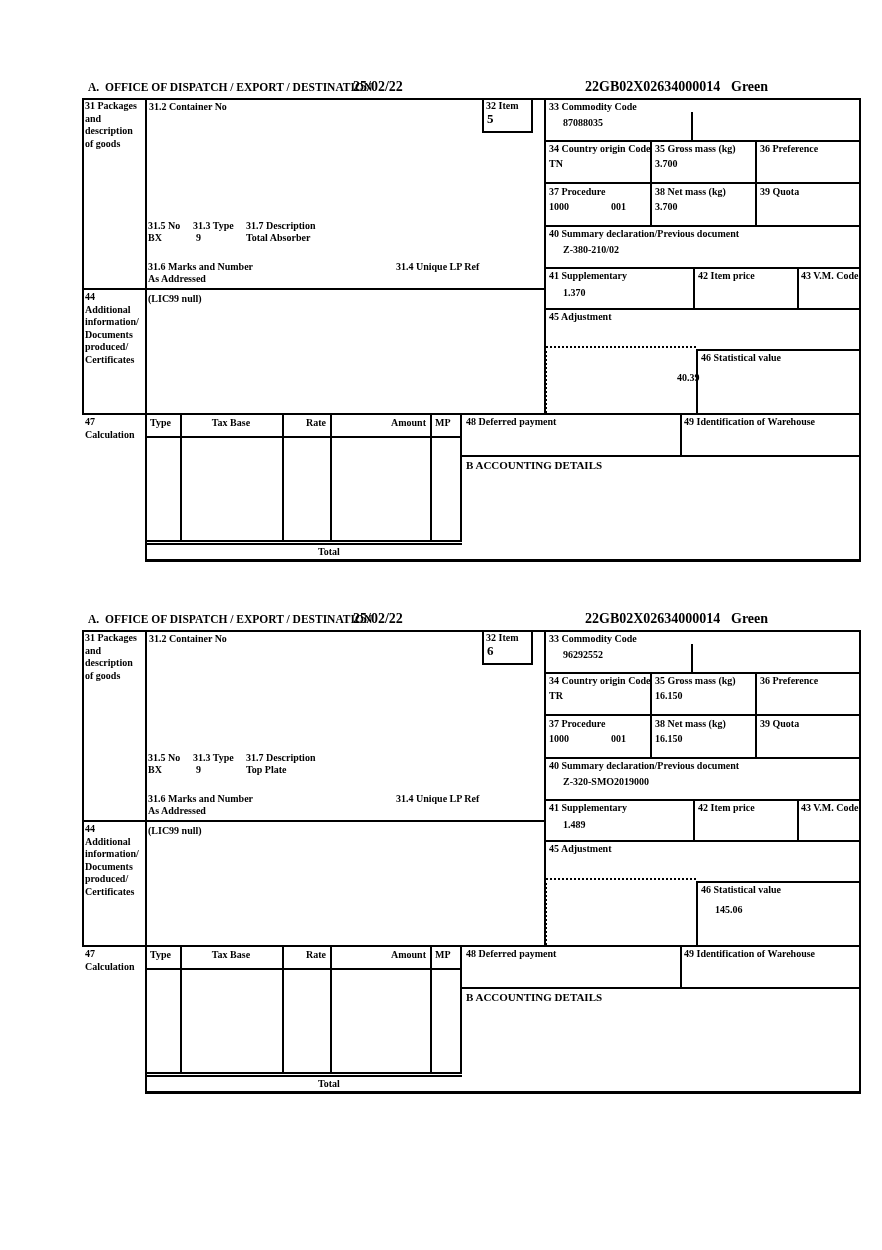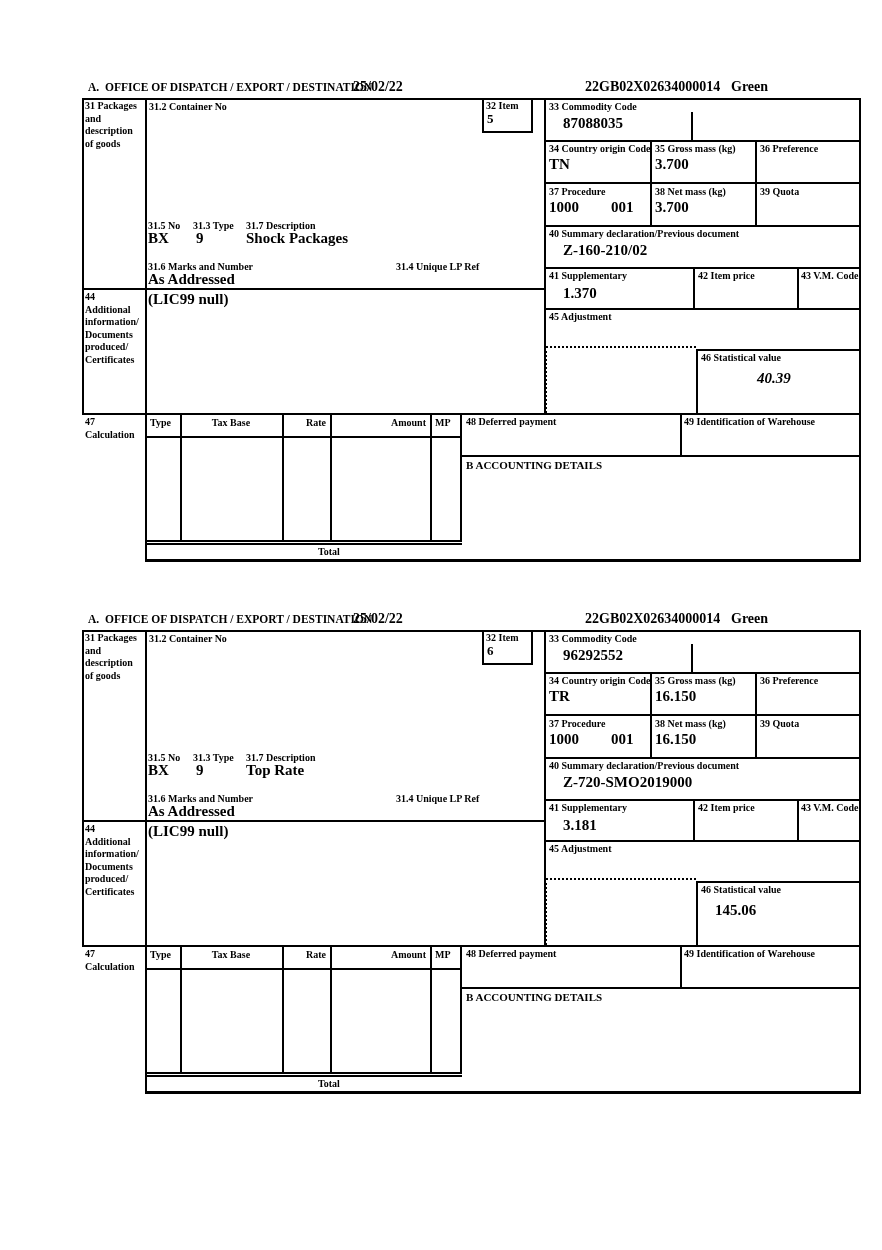--- a/index.html
+++ b/index.html
@@ -8,21 +8,21 @@
     font-family:"Liberation Serif", serif;font-weight:bold;
     position:relative;overflow:hidden;
   }
   .form{position:absolute;left:0;width:882px;height:532px;}
   .hl,.vl{position:absolute;background:#000;}
   .hl{height:2px;}
   .vl{width:2px;}
   .dh{position:absolute;height:0;border-top:2px dotted #000;}
   .dv{position:absolute;width:0;border-left:2px dotted #000;}
   .lbl{position:absolute;font-size:10px;line-height:12.5px;white-space:pre-line;}
-  .val{position:absolute;font-size:15px;line-height:16px;white-space:pre;}
+  .val{position:absolute;font-size:10px;line-height:16px;white-space:pre;}
   .hdr{position:absolute;font-size:11.5px;white-space:pre;}
   .big{position:absolute;font-size:14px;white-space:pre;}
   .ctr{text-align:center;}
   .rgt{text-align:right;}
 </style>
 </head>
 <body>
 
 <div id="root">
   <div class="form" style="top: 0px;">
@@ -58,21 +58,21 @@
 Certificates</div>
     <div class="lbl" style="left:85px;top:416px;width:60px;">47
 Calculation</div>
 
     <div class="lbl" style="left:149px;top:101px;">31.2 Container No</div>
     <div class="lbl" style="left:148px;top:220px;">31.5 No</div>
     <div class="lbl" style="left:193px;top:220px;">31.3 Type</div>
     <div class="lbl" style="left:246px;top:220px;">31.7 Description</div>
     <div class="val" style="left:148px;top:230px;">BX</div>
     <div class="val" style="left:196px;top:230px;">9</div>
-    <div class="val" style="left:246px;top:230px;">Shock Packages</div>
+    <div class="val" style="left:246px;top:230px;">Total Absorber</div>
     <div class="lbl" style="left:148px;top:261px;">31.6 Marks and Number</div>
     <div class="lbl" style="left:396px;top:261px;">31.4 Unique LP Ref</div>
     <div class="val" style="left:148px;top:271px;">As Addressed</div>
 
     <div class="val" style="left:148px;top:291px;">(LIC99 null)</div>
 
     <div class="lbl" style="left:549px;top:101px;">33 Commodity Code</div>
     <div class="val" style="left:563px;top:115px;">87088035</div>
     <div class="vl" style="left:691px;top:112px;height:28px;"></div>
     <div class="hl" style="left:544px;top:140px;width:317px;"></div>
@@ -88,38 +88,38 @@
 
     <div class="lbl" style="left:549px;top:186px;">37 Procedure</div>
     <div class="val" style="left:549px;top:199px;">1000</div>
     <div class="val" style="left:611px;top:199px;">001</div>
     <div class="lbl" style="left:655px;top:186px;">38 Net mass (kg)</div>
     <div class="val" style="left:655px;top:199px;">3.700</div>
     <div class="lbl" style="left:760px;top:186px;">39 Quota</div>
     <div class="hl" style="left:544px;top:225px;width:317px;"></div>
 
     <div class="lbl" style="left:549px;top:228px;">40 Summary declaration/Previous document</div>
-    <div class="val" style="left:563px;top:242px;">Z-160-210/02</div>
+    <div class="val" style="left:563px;top:242px;">Z-380-210/02</div>
     <div class="hl" style="left:544px;top:267px;width:317px;"></div>
 
     <div class="vl" style="left:693px;top:267px;height:41px;"></div>
     <div class="vl" style="left:797px;top:267px;height:41px;"></div>
     <div class="lbl" style="left:549px;top:270px;">41 Supplementary</div>
     <div class="val" style="left:563px;top:285px;">1.370</div>
     <div class="lbl" style="left:698px;top:270px;">42 Item price</div>
     <div class="lbl" style="left:801px;top:270px;">43 V.M. Code</div>
     <div class="hl" style="left:544px;top:308px;width:317px;"></div>
 
     <div class="lbl" style="left:549px;top:311px;">45 Adjustment</div>
     <div class="dh" style="left:546px;top:346px;width:150px;"></div>
     <div class="dv" style="left:545px;top:346px;height:67px;"></div>
     <div class="hl" style="left:696px;top:349px;width:165px;"></div>
     <div class="vl" style="left:696px;top:349px;height:64px;"></div>
     <div class="lbl" style="left:701px;top:352px;">46 Statistical value</div>
-    <div class="val" style="left:757px;top:370px;font-style:italic;">40.39</div>
+    <div class="val" style="left:677px;top:370px;">40.39</div>
 
     <div class="vl" style="left:180px;top:413px;height:127px;"></div>
     <div class="vl" style="left:282px;top:413px;height:127px;"></div>
     <div class="vl" style="left:330px;top:413px;height:127px;"></div>
     <div class="vl" style="left:430px;top:413px;height:127px;"></div>
     <div class="vl" style="left:460px;top:413px;height:127px;"></div>
     <div class="hl" style="left:145px;top:436px;width:317px;"></div>
     <div class="lbl" style="left:150px;top:417px;">Type</div>
     <div class="lbl ctr" style="left:182px;top:417px;width:98px;">Tax Base</div>
     <div class="lbl rgt" style="left:284px;top:417px;width:42px;">Rate</div>
@@ -172,21 +172,21 @@
 Certificates</div>
     <div class="lbl" style="left:85px;top:416px;width:60px;">47
 Calculation</div>
 
     <div class="lbl" style="left:149px;top:101px;">31.2 Container No</div>
     <div class="lbl" style="left:148px;top:220px;">31.5 No</div>
     <div class="lbl" style="left:193px;top:220px;">31.3 Type</div>
     <div class="lbl" style="left:246px;top:220px;">31.7 Description</div>
     <div class="val" style="left:148px;top:230px;">BX</div>
     <div class="val" style="left:196px;top:230px;">9</div>
-    <div class="val" style="left:246px;top:230px;">Top Rate</div>
+    <div class="val" style="left:246px;top:230px;">Top Plate</div>
     <div class="lbl" style="left:148px;top:261px;">31.6 Marks and Number</div>
     <div class="lbl" style="left:396px;top:261px;">31.4 Unique LP Ref</div>
     <div class="val" style="left:148px;top:271px;">As Addressed</div>
 
     <div class="val" style="left:148px;top:291px;">(LIC99 null)</div>
 
     <div class="lbl" style="left:549px;top:101px;">33 Commodity Code</div>
     <div class="val" style="left:563px;top:115px;">96292552</div>
     <div class="vl" style="left:691px;top:112px;height:28px;"></div>
     <div class="hl" style="left:544px;top:140px;width:317px;"></div>
@@ -202,27 +202,27 @@
 
     <div class="lbl" style="left:549px;top:186px;">37 Procedure</div>
     <div class="val" style="left:549px;top:199px;">1000</div>
     <div class="val" style="left:611px;top:199px;">001</div>
     <div class="lbl" style="left:655px;top:186px;">38 Net mass (kg)</div>
     <div class="val" style="left:655px;top:199px;">16.150</div>
     <div class="lbl" style="left:760px;top:186px;">39 Quota</div>
     <div class="hl" style="left:544px;top:225px;width:317px;"></div>
 
     <div class="lbl" style="left:549px;top:228px;">40 Summary declaration/Previous document</div>
-    <div class="val" style="left:563px;top:242px;">Z-720-SMO2019000</div>
+    <div class="val" style="left:563px;top:242px;">Z-320-SMO2019000</div>
     <div class="hl" style="left:544px;top:267px;width:317px;"></div>
 
     <div class="vl" style="left:693px;top:267px;height:41px;"></div>
     <div class="vl" style="left:797px;top:267px;height:41px;"></div>
     <div class="lbl" style="left:549px;top:270px;">41 Supplementary</div>
-    <div class="val" style="left:563px;top:285px;">3.181</div>
+    <div class="val" style="left:563px;top:285px;">1.489</div>
     <div class="lbl" style="left:698px;top:270px;">42 Item price</div>
     <div class="lbl" style="left:801px;top:270px;">43 V.M. Code</div>
     <div class="hl" style="left:544px;top:308px;width:317px;"></div>
 
     <div class="lbl" style="left:549px;top:311px;">45 Adjustment</div>
     <div class="dh" style="left:546px;top:346px;width:150px;"></div>
     <div class="dv" style="left:545px;top:346px;height:67px;"></div>
     <div class="hl" style="left:696px;top:349px;width:165px;"></div>
     <div class="vl" style="left:696px;top:349px;height:64px;"></div>
     <div class="lbl" style="left:701px;top:352px;">46 Statistical value</div>

